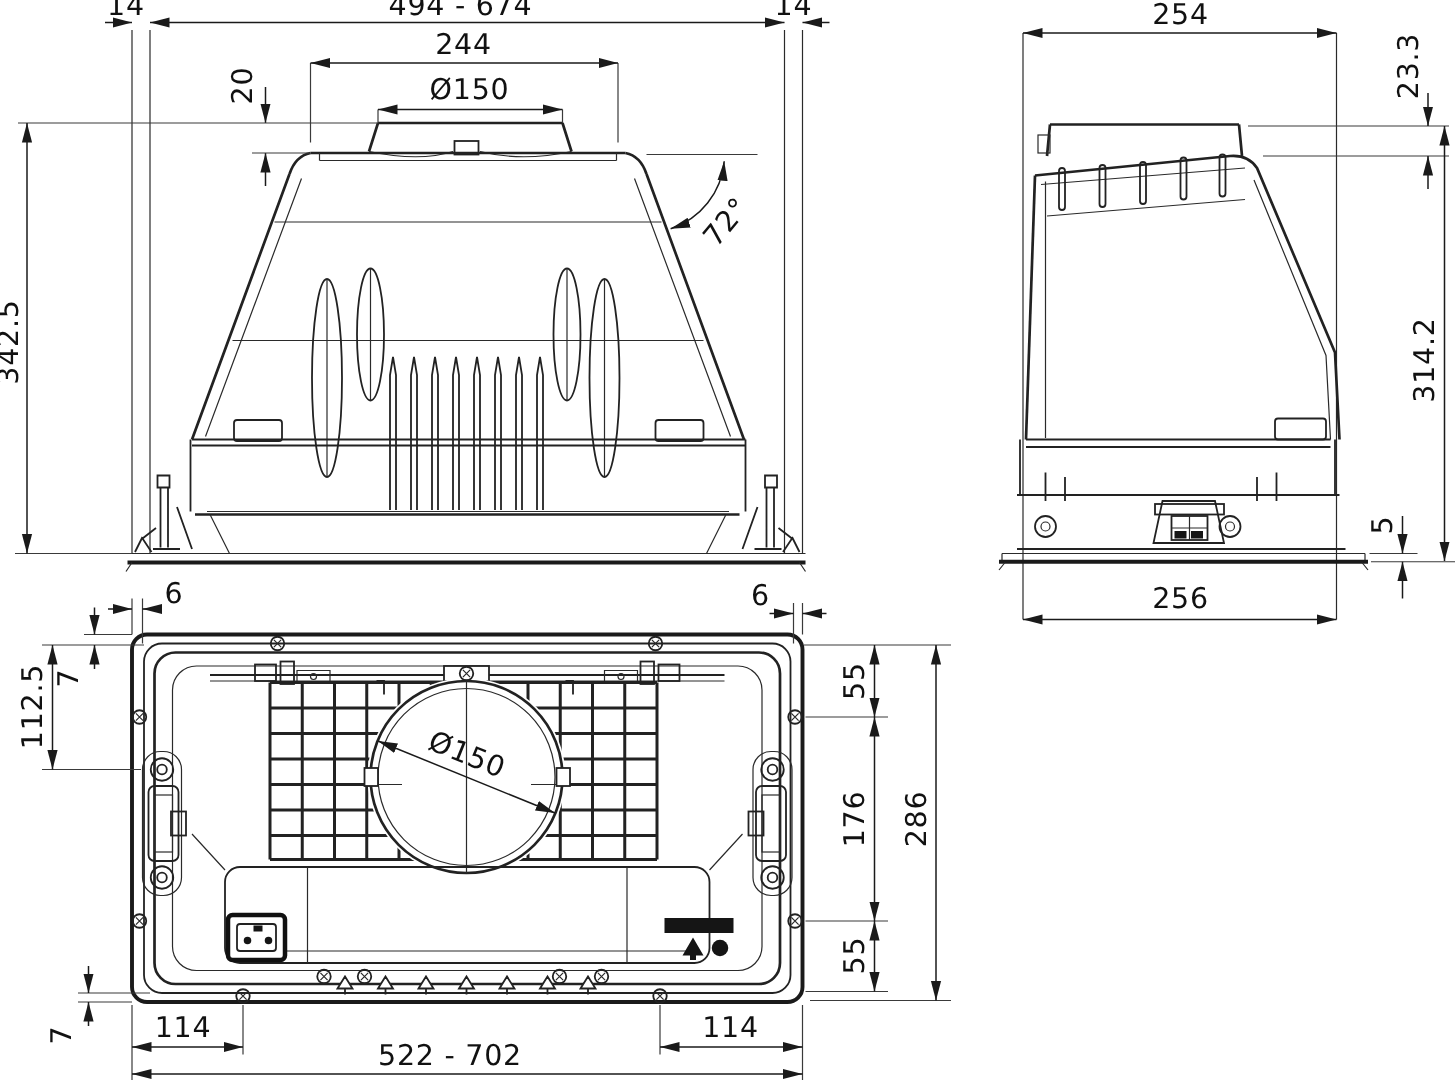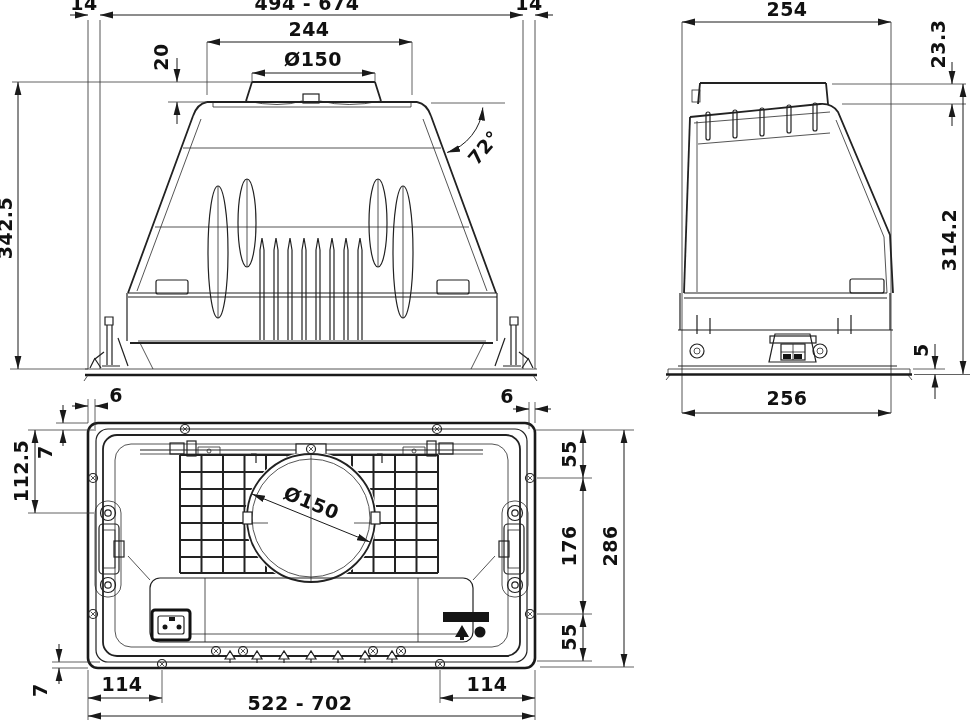--- a/index.html
+++ b/index.html
@@ -1,16 +1,16 @@
 <!DOCTYPE html>
 <html><head>
 <meta charset="utf-8">
 <style>
   html,body{margin:0;padding:0;background:#fff;}
-  .stage{width:970px;height:724px;background:#fff;position:relative;overflow:hidden;font-weight:bold;}
+  .stage{width:970px;height:724px;background:#fff;position:relative;overflow:hidden;}
   svg{display:block;}
   svg text{font-family:"DejaVu Sans","Liberation Sans",sans-serif;font-size:19px;fill:#111;letter-spacing:.5px;}
   .dim{stroke:#1a1a1a;stroke-width:1;fill:none;}
   .ext{stroke:#3a3a3a;stroke-width:.8;fill:none;}
   .thin{stroke:#2a2a2a;stroke-width:.8;fill:none;}
   .d1{stroke:#222;stroke-width:1.2;fill:none;}
   .d2{stroke:#222;stroke-width:1.8;fill:none;}
   .d3{stroke:#1a1a1a;stroke-width:2.6;fill:none;}
   .grid{stroke:#222;stroke-width:2;fill:none;}
   .fillw{fill:#fff;}

